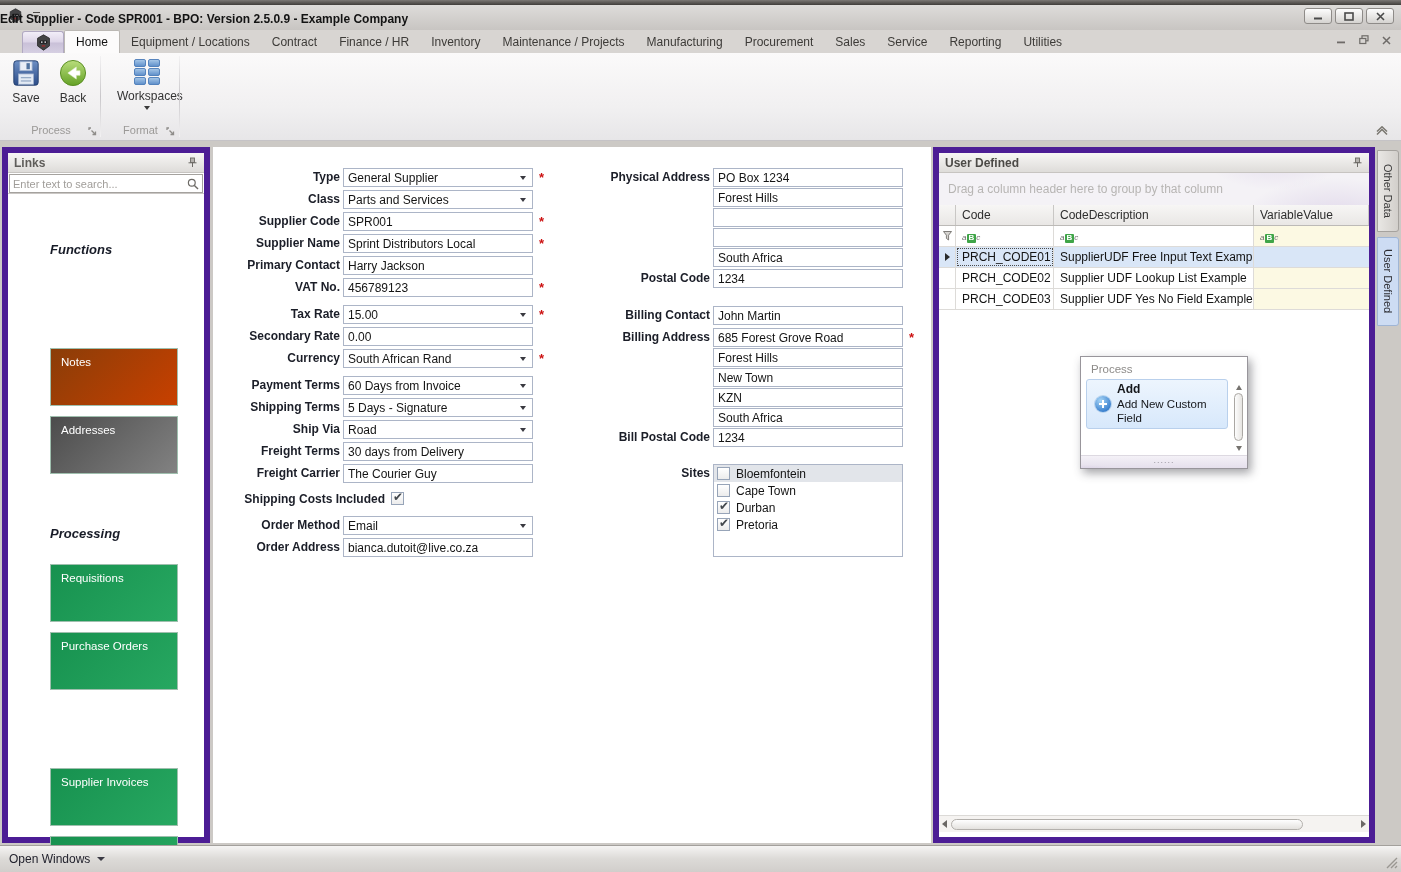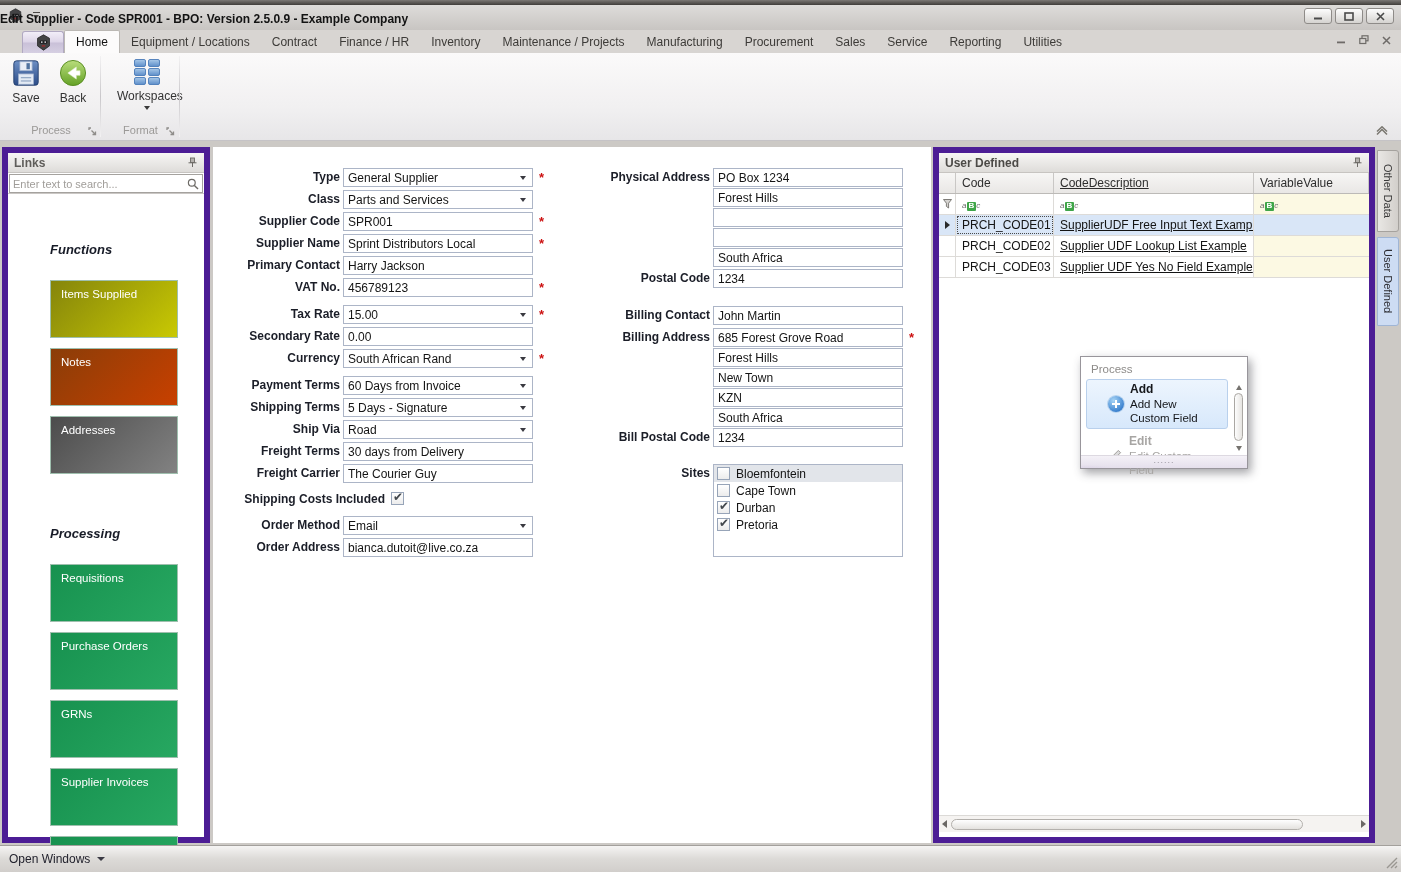--- a/index.html
+++ b/index.html
@@ -118,41 +118,41 @@
       radial-gradient(ellipse 120px 60px at 78% -60%, rgba(160,130,200,.18), transparent 60%); }
   .grid-header, .grid-filter, .grid-row { display:flex; font-size:12px; }
   .grid-header { height:21px; background:linear-gradient(#f7f6f5,#e9e7e5);
     border-bottom:1px solid #bcbab7; color:#2e2e2e; }
   .grid-filter { height:21px; border-bottom:1px solid #dddbd8; background:#fff; }
   .grid-row { height:21px; border-bottom:1px solid #dddbd8; color:#141414; }
   .grid-row.selected { background:#d9e6f7; }
   .gc { border-right:1px solid #dddbd8; padding:3px 0 0 6px; overflow:hidden; white-space:nowrap; }
   .grid-header .gc { border-right:1px solid #c9c7c5; }
   .gc-ind { width:17px; padding:0; display:flex; align-items:center; justify-content:center; }
-  .gc-code { width:98px; } .gc-desc { width:200px;text-decoration:underline; } .gc-val { flex:1; border-right:none; }
+  .gc-code { width:98px; } .gc-desc { width:200px; } .gc-val { flex:1; border-right:none; }
   .cell-yellow { background:#fcf9e3; }
   .focus-cell { outline:1px dotted #4a4a4a; outline-offset:-2px; }
   .row-arrow { width:0; height:0; border-top:4px solid transparent; border-bottom:4px solid transparent;
     border-left:5px solid #2a2a2a; }
   .abc { display:inline-flex; align-items:center; font-size:8px; color:#6a6a6a; line-height:1; }
   .abc b { background:#3fa548; color:#fff; font-size:8px; padding:0.5px 1.5px; margin:0 0.5px;
     border-radius:1px; font-weight:bold; }
   .hscroll { position:absolute; left:0; right:0; bottom:5px; height:17px; background:#f5f3f1;
     border-top:1px solid #dcdad7; display:flex; align-items:center; padding:0 3px; }
   .tri-left { width:0; height:0; border-top:4px solid transparent; border-bottom:4px solid transparent;
     border-right:5px solid #6b6865; }
   .tri-right { width:0; height:0; border-top:4px solid transparent; border-bottom:4px solid transparent;
     border-left:5px solid #6b6865; }
   .hthumb { width:352px; height:11px; margin:0 4px; border:1px solid #b3b0ac; border-radius:6px;
     background:linear-gradient(#fefefe,#e4e2df); }
   
   .popup { position:absolute; left:1080px; top:356px; width:168px; height:113px; z-index:50;
     background:#fff; border:1px solid #98959b; box-shadow:3px 4px 9px rgba(50,50,60,.45); }
   .popup-title { padding:6px 0 2px 10px; font-size:11.5px; color:#8d8b89; }
-  .popup-item { margin:2px 19px 1px 5px; padding:2px 21px; display:flex; gap:6px; align-items:center;
+  .popup-item { margin:2px 19px 1px 5px; padding:2px 8px; display:flex; gap:6px; align-items:center;
     border:1px solid transparent; border-radius:3px; }
   .popup-item.enabled { border-color:#b9d0ec; background:linear-gradient(#edf5fe,#d7e8fb); }
   .pi-t1 { font-weight:bold; font-size:12px; color:#15171b; line-height:1.25; }
   .pi-t2 { font-size:11.5px; color:#15171b; line-height:1.25; }
   .popup-item.disabled .pi-t1, .popup-item.disabled .pi-t2 { color:#a7a5a3; }
   .icon-add { position:relative; width:16px; height:16px; border-radius:50%; flex:0 0 16px;
     background:radial-gradient(circle at 35% 28%, #a6d4f6, #3c82cf 72%, #2a67b0);
     box-shadow:0 0 0 1px #b7d3ee; }
   .icon-add::before, .icon-add::after { content:""; position:absolute; background:#fff; }
   .icon-add::before { left:4px; top:7px; width:8px; height:2px; }
@@ -377,27 +377,25 @@
       <span>
         <svg width="12" height="12" viewBox="0 0 12 12">
             <circle cx="4.8" cy="4.8" r="3.4" fill="none" stroke="#6d6a66" stroke-width="1.2"></circle>
             <line x1="7.4" y1="7.4" x2="11" y2="11" stroke="#6d6a66" stroke-width="1.4"></line>
           </svg>
       </span>
     </div>
   </div>
   <div class="links-content">
     <div class="side-heading" style="top:48px;">Functions</div>
-    <div class="link-btn" id="lb-items">Items Supplied</div>
     <div class="link-btn" id="lb-notes">Notes</div>
     <div class="link-btn" id="lb-addresses">Addresses</div>
     <div class="side-heading" style="top:332px;">Processing</div>
     <div class="link-btn green" id="lb-requisitions">Requisitions</div>
     <div class="link-btn green" id="lb-purchase-orders">Purchase Orders</div>
-    <div class="link-btn green" id="lb-grns">GRNs</div>
     <div class="link-btn green" id="lb-supplier-invoices">Supplier Invoices</div>
     <div class="link-btn green" id="lb-supplier-returns">Supplier Returns</div>
   </div>
 </div>
 
 <div class="panel" id="form-panel">
 
   <div class="frow" style="top:21px;">
     <div class="flabel">Type</div>
     <input class="finput fl" value="General Supplier" style="">
@@ -552,20 +550,23 @@
 <div class="panel" id="ud-panel">
   <div class="panel-header">
     <span>User Defined</span>
     <span class="ph-pin">
       <svg width="11" height="11" viewBox="0 0 11 11">
           <rect x="3.5" y="1" width="4" height="4.5" fill="#b5b2ae" stroke="#6d6a66" stroke-width="0.9"></rect>
           <line x1="1.5" y1="5.8" x2="9.5" y2="5.8" stroke="#6d6a66" stroke-width="1"></line>
           <line x1="5.5" y1="5.8" x2="5.5" y2="10" stroke="#6d6a66" stroke-width="1"></line>
         </svg>
     </span>
+  </div>
+  <div class="groupby">
+    <span style="position:relative;">Drag a column header here to group by that column</span>
   </div>
   <div class="grid-header">
     <div class="gc gc-ind"></div>
     <div class="gc gc-code">Code</div>
     <div class="gc gc-desc">CodeDescription</div>
     <div class="gc gc-val">VariableValue</div>
   </div>
   <div class="grid-filter">
     <div class="gc gc-ind">
       <svg width="9" height="10" viewBox="0 0 9 10">
@@ -617,32 +618,20 @@
 
 <div class="popup">
   <div class="popup-title">Process</div>
   <div class="popup-item enabled">
     <span class="icon-add"></span>
     <span>
       <div class="pi-t1">Add</div>
       <div class="pi-t2">Add New Custom Field</div>
     </span>
   </div>
-  <div class="popup-item disabled">
-    <span>
-      <svg width="15" height="15" viewBox="0 0 16 16">
-          <path d="M2 14 L3.2 10.4 L11 2.6 L13.4 5 L5.6 12.8 Z" fill="#dcdcdc" stroke="#8f8d8a" stroke-width="0.9"></path>
-          <path d="M2 14 L3.2 10.4 L5.6 12.8 Z" fill="#b2b0ae" stroke="#8f8d8a" stroke-width="0.9"></path>
-        </svg>
-    </span>
-    <span>
-      <div class="pi-t1">Edit</div>
-      <div class="pi-t2">Edit Custom Field</div>
-    </span>
-  </div>
   <div class="popup-scroll">
     <span class="tri-up"></span>
     <span class="vthumb"></span>
     <span class="tri-down"></span>
   </div>
   <div class="popup-grip">......</div>
 </div>
 
 <div class="vtab" id="vtab-other">Other Data</div>
 <div class="vtab" id="vtab-ud">User Defined</div>

